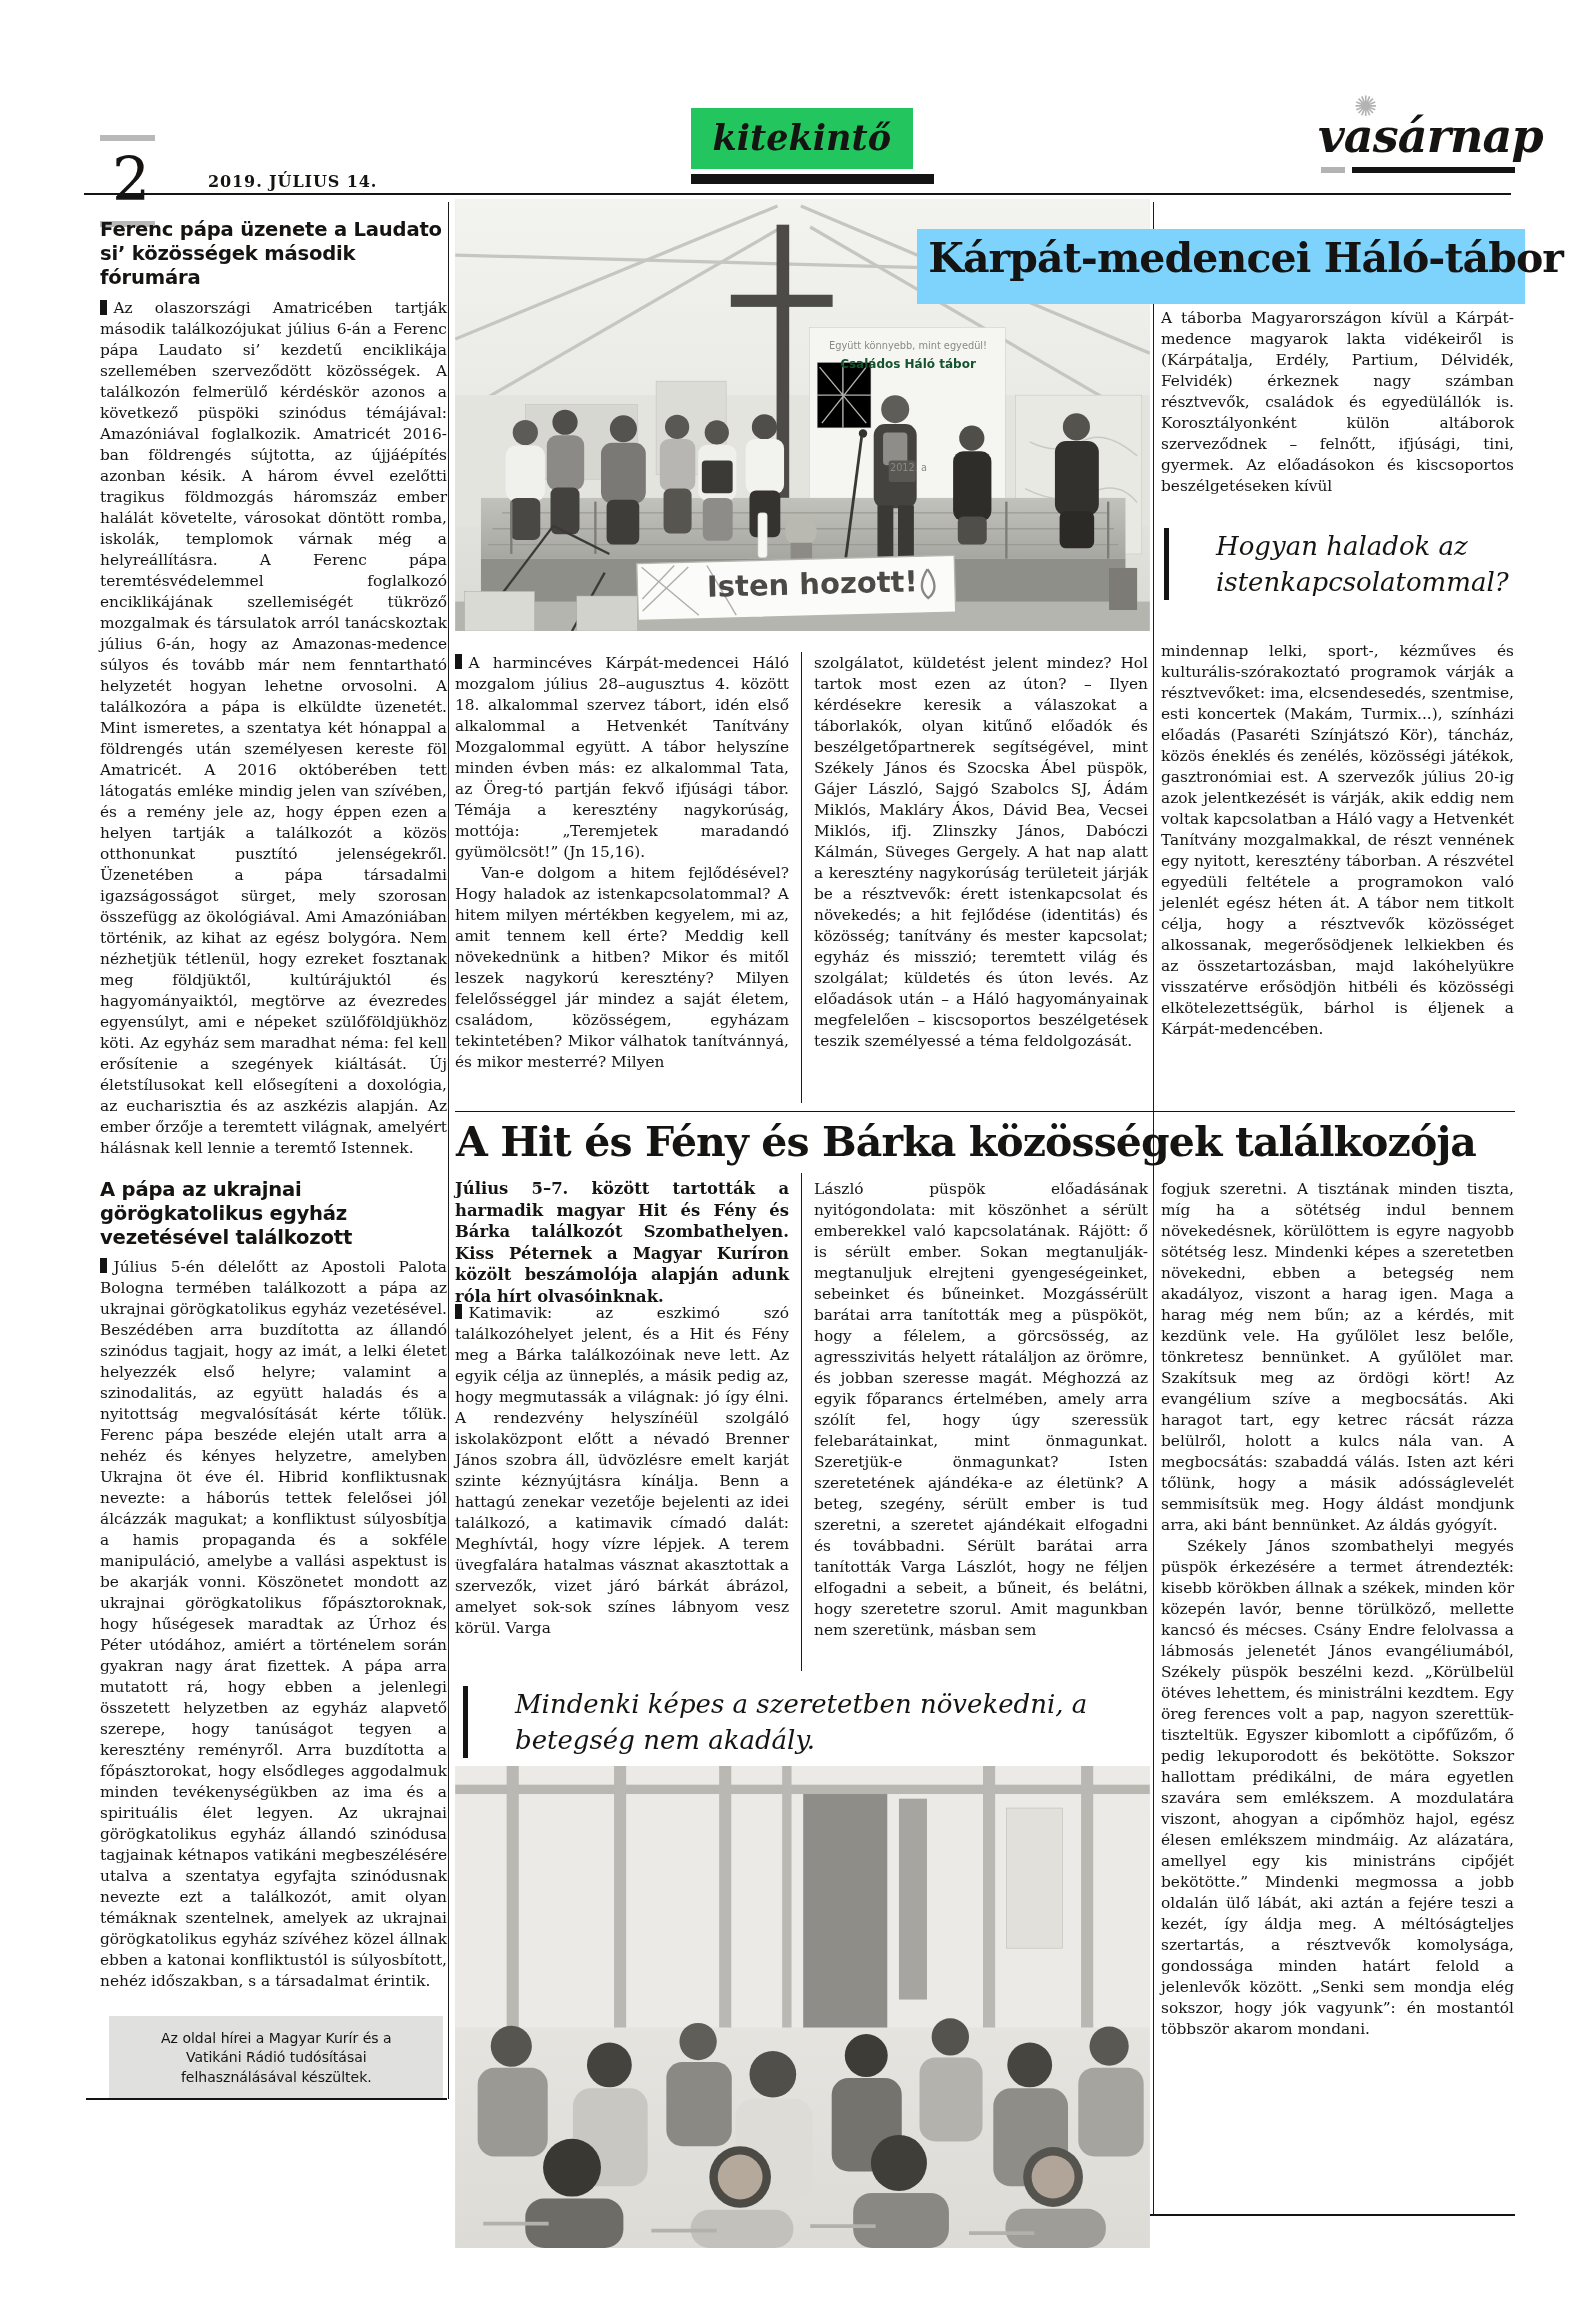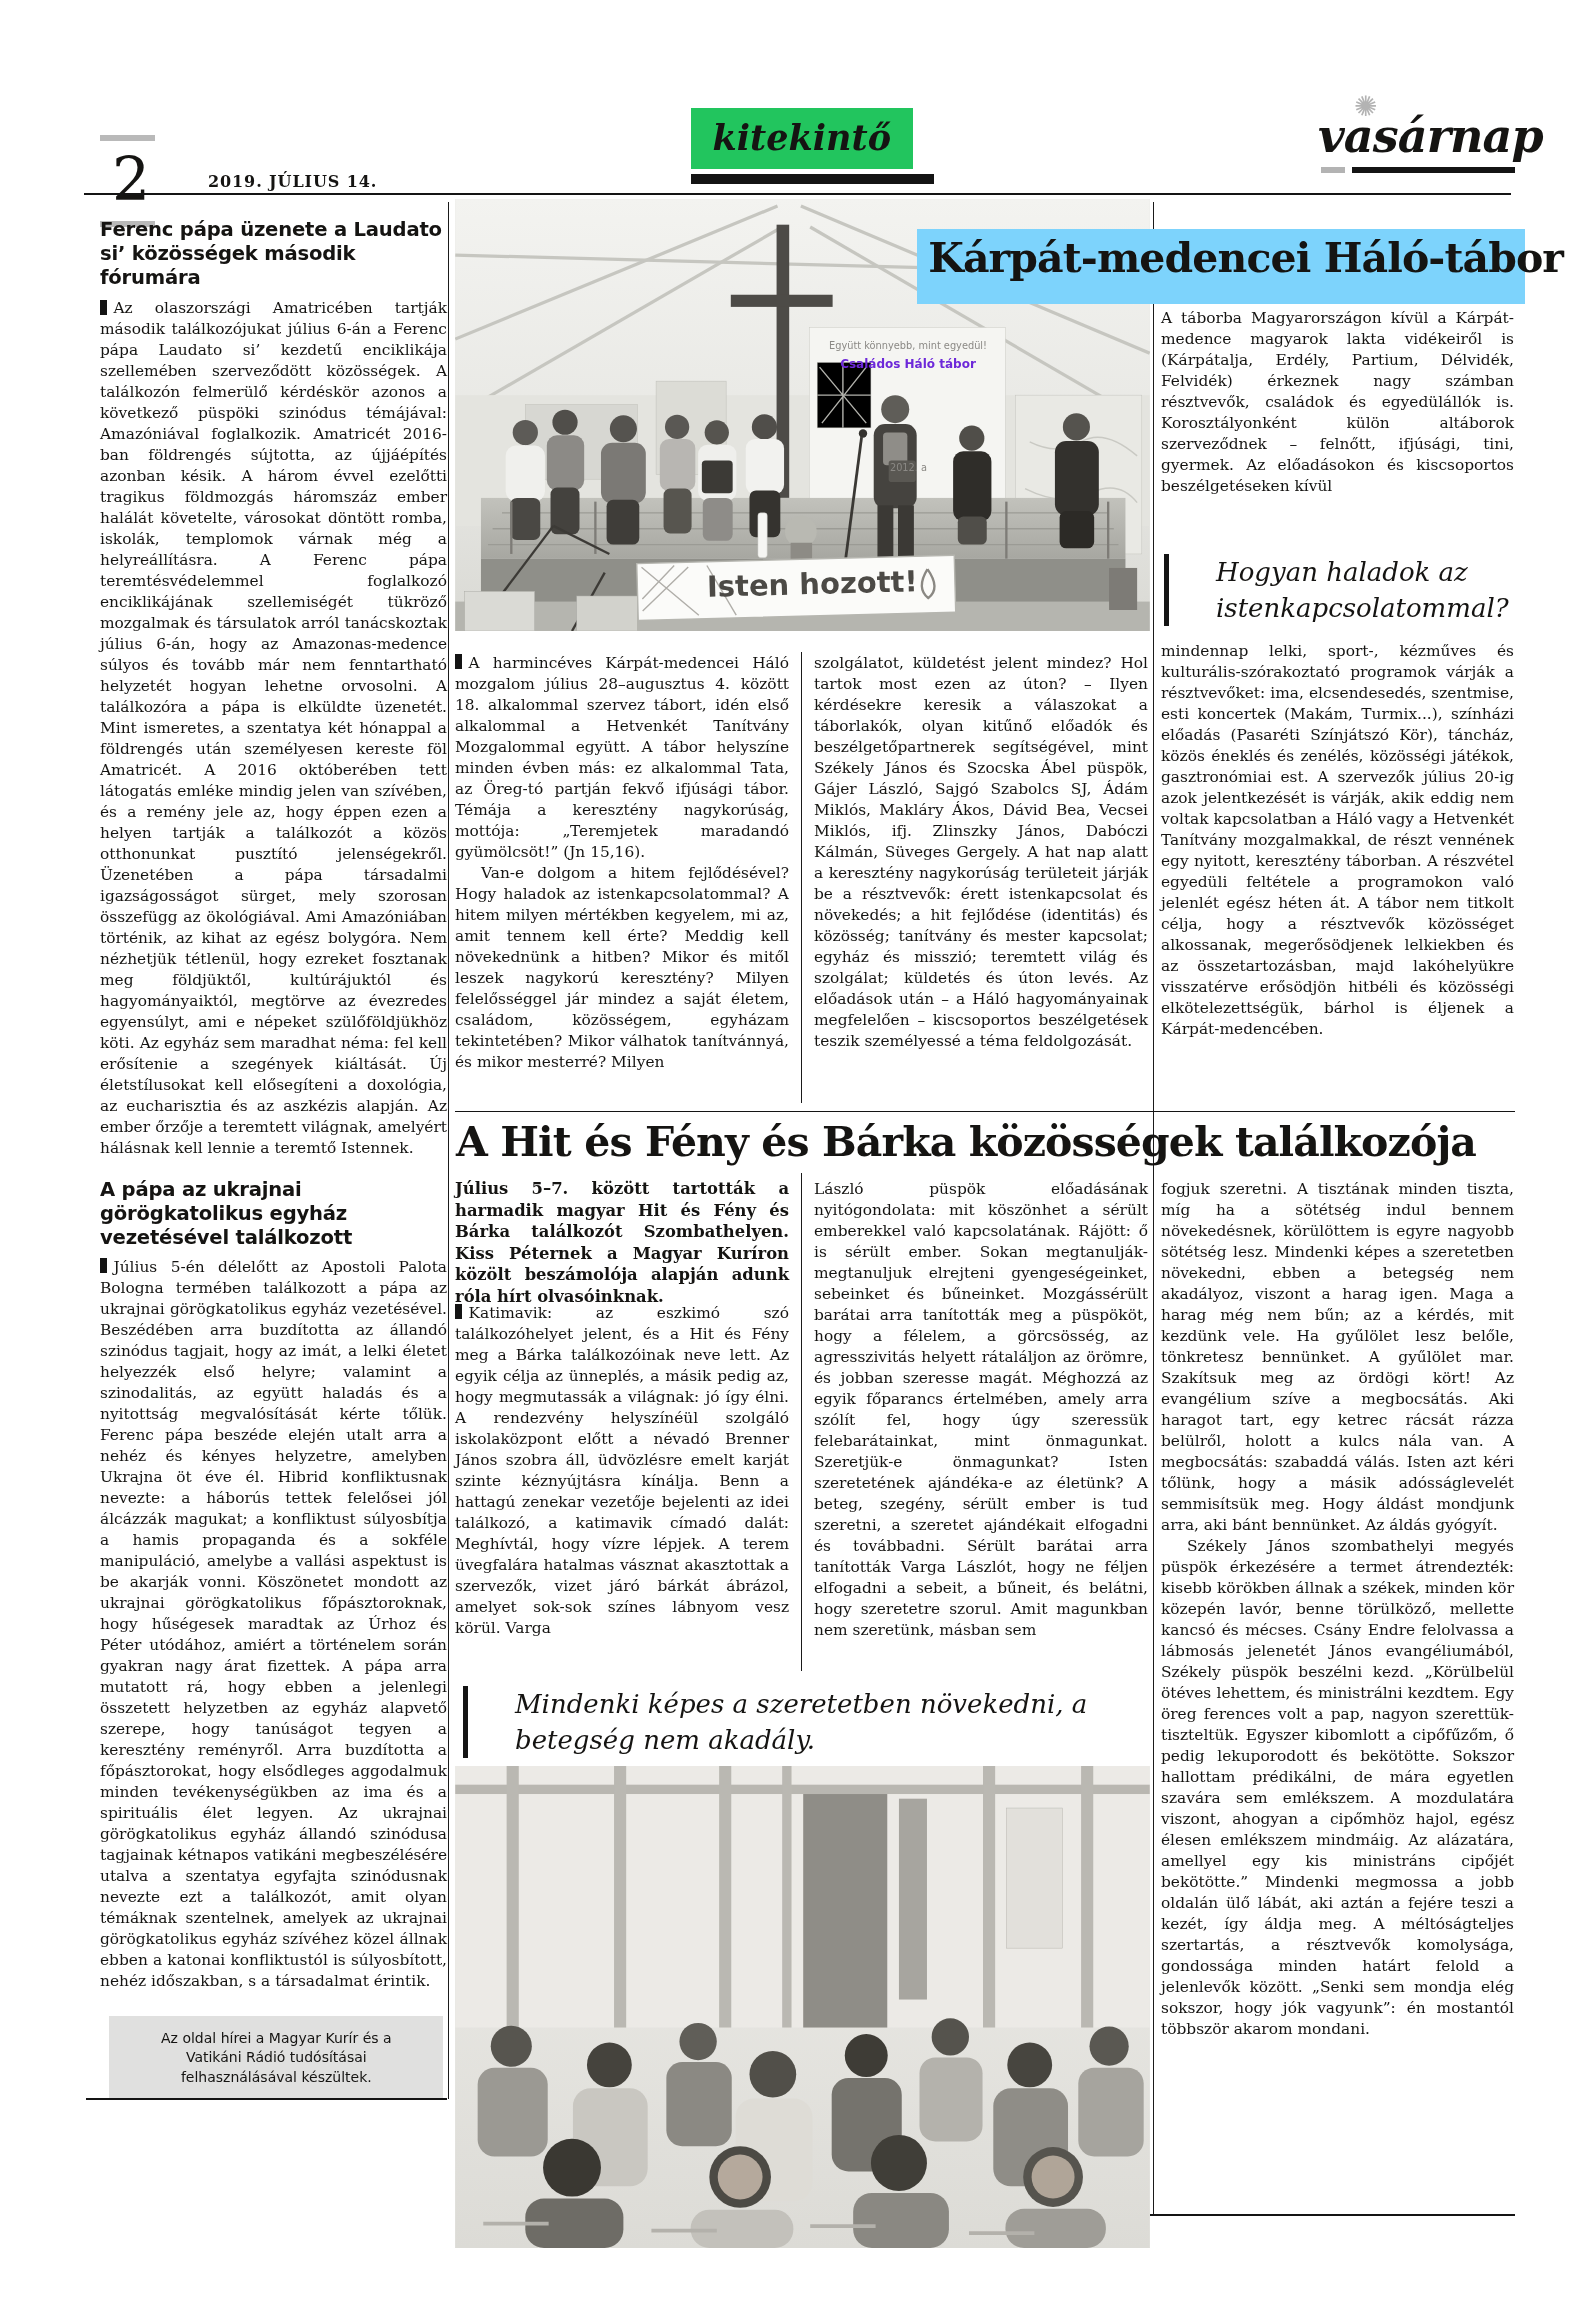--- a/index.html
+++ b/index.html
@@ -82,21 +82,21 @@
   .photo svg{display:block;}
   .banner-text{
     font-family:"DejaVu Sans",sans-serif;font-weight:bold;
     color:#4c4a46;font-size:29px;white-space:nowrap;
     transform:rotate(-1.5deg);
   }
   .sign-text{
     font-family:"DejaVu Sans",sans-serif;color:#8b8985;
     font-size:9.8px;line-height:14px;text-align:center;white-space:nowrap;
   }
-  .sign-title{font-size:12px;font-weight:bold;color:#6d28d9;}
+  .sign-title{font-size:12px;font-weight:bold;color:#14532d;}
   .headline-box{background:#7dd3fc;padding:8.4px 0 9.3px 11.2px;}
 </style>
 </head>
 <body>
 
 <div class="abs" style="left:0;top:0;width:1595px;height:196px;">
   <div class="abs pagenum-bar" style="left:100px;top:135px;"></div>
   <div class="abs pagenum" style="left:112px;top:149px;">2</div>
 
   <div class="abs pagenum-bar" style="left:100px;top:221px;"></div>
@@ -276,21 +276,21 @@
 
   <div class="abs banner-text" style="left:252px;top:368px;">Isten hozott!</div>
 </div>
 
 <div class="abs headline-box" style="left:917px;top:229px;width:597px;height:57px;">
   <div class="headline">Kárpát-medencei Háló-tábor</div>
 </div>
 
 <div class="abs body-text" style="left:1161px;top:308px;width:353px;"><span>A táborba Magyarországon kívül a Kárpát-medence magyarok lakta vidékeiről is (Kárpátalja, Erdély, Partium, Délvidék, Felvidék) érkeznek nagy számban résztvevők, családok és egyedülállók is. Korosztályonként külön altáborok szerveződnek – felnőtt, ifjúsági, tini, gyermek. Az előadásokon és kiscsoportos beszélgetéseken kívül</span></div>
 
-<div class="abs pull-quote" style="left:1164px;top:554px;width:299px;">
+<div class="abs pull-quote" style="left:1164px;top:528px;width:299px;">
   <span>Hogyan haladok az istenkapcsolatommal?</span>
 </div>
 
 <div class="abs body-text" style="left:1161px;top:641px;width:353px;"><span>mindennap lelki, sport-, kézműves és kulturális-szórakoztató programok várják a résztvevőket: ima, elcsendesedés, szentmise, esti koncertek (Makám, Turmix...), színházi előadás (Pasaréti Színjátszó Kör), táncház, közös éneklés és zenélés, közösségi játékok, gasztronómiai est. A szervezők július 20-ig azok jelentkezését is várják, akik eddig nem voltak kapcsolatban a Háló vagy a Hetvenkét Tanítvány mozgalmakkal, de részt vennének egy nyitott, keresztény táborban. A részvétel egyedüli feltétele a programokon való jelenlét egész héten át. A tábor nem titkolt célja, hogy a résztvevők közösséget alkossanak, megerősödjenek lelkiekben és az összetartozásban, majd lakóhelyükre visszatérve erősödjön hitbéli és közösségi elkötelezettségük, bárhol is éljenek a Kárpát-medencében.</span></div>
 
 <div class="abs" style="left:455px;top:653px;width:334px;">
   <div class="body-text">
     <span class="bullet"></span><span>A harmincéves Kárpát-medencei Háló mozgalom július 28–augusztus 4. között 18. alkalommal szervez tábort, idén első alkalommal a Hetvenkét Tanítvány Mozgalommal együtt. A tábor helyszíne minden évben más: ez alkalommal Tata, az Öreg-tó partján fekvő ifjúsági tábor. Témája a keresztény nagykorúság, mottója: „Teremjetek maradandó gyümölcsöt!” (Jn 15,16).</span>
   </div>
   <div class="body-text indent">

